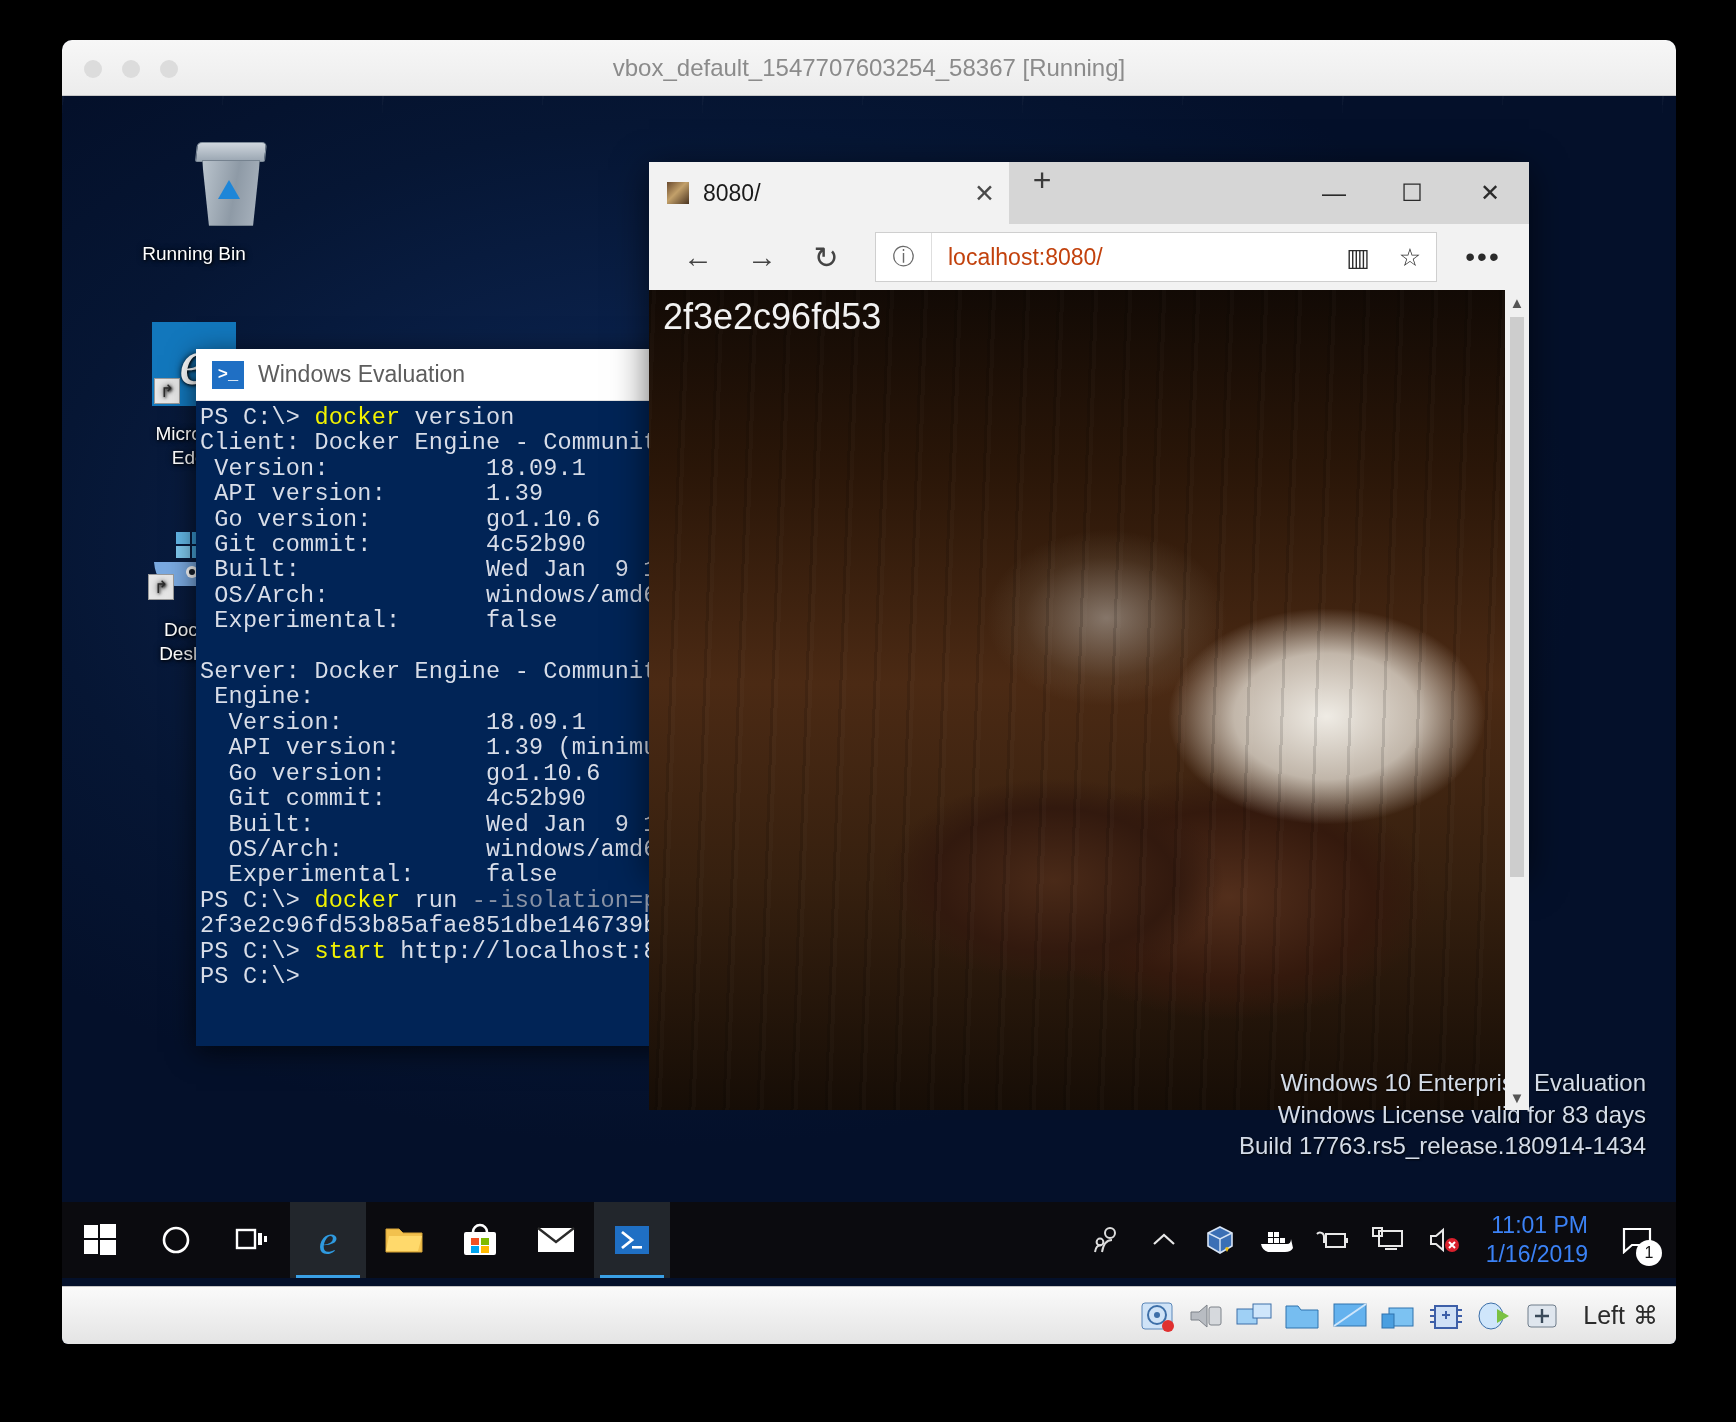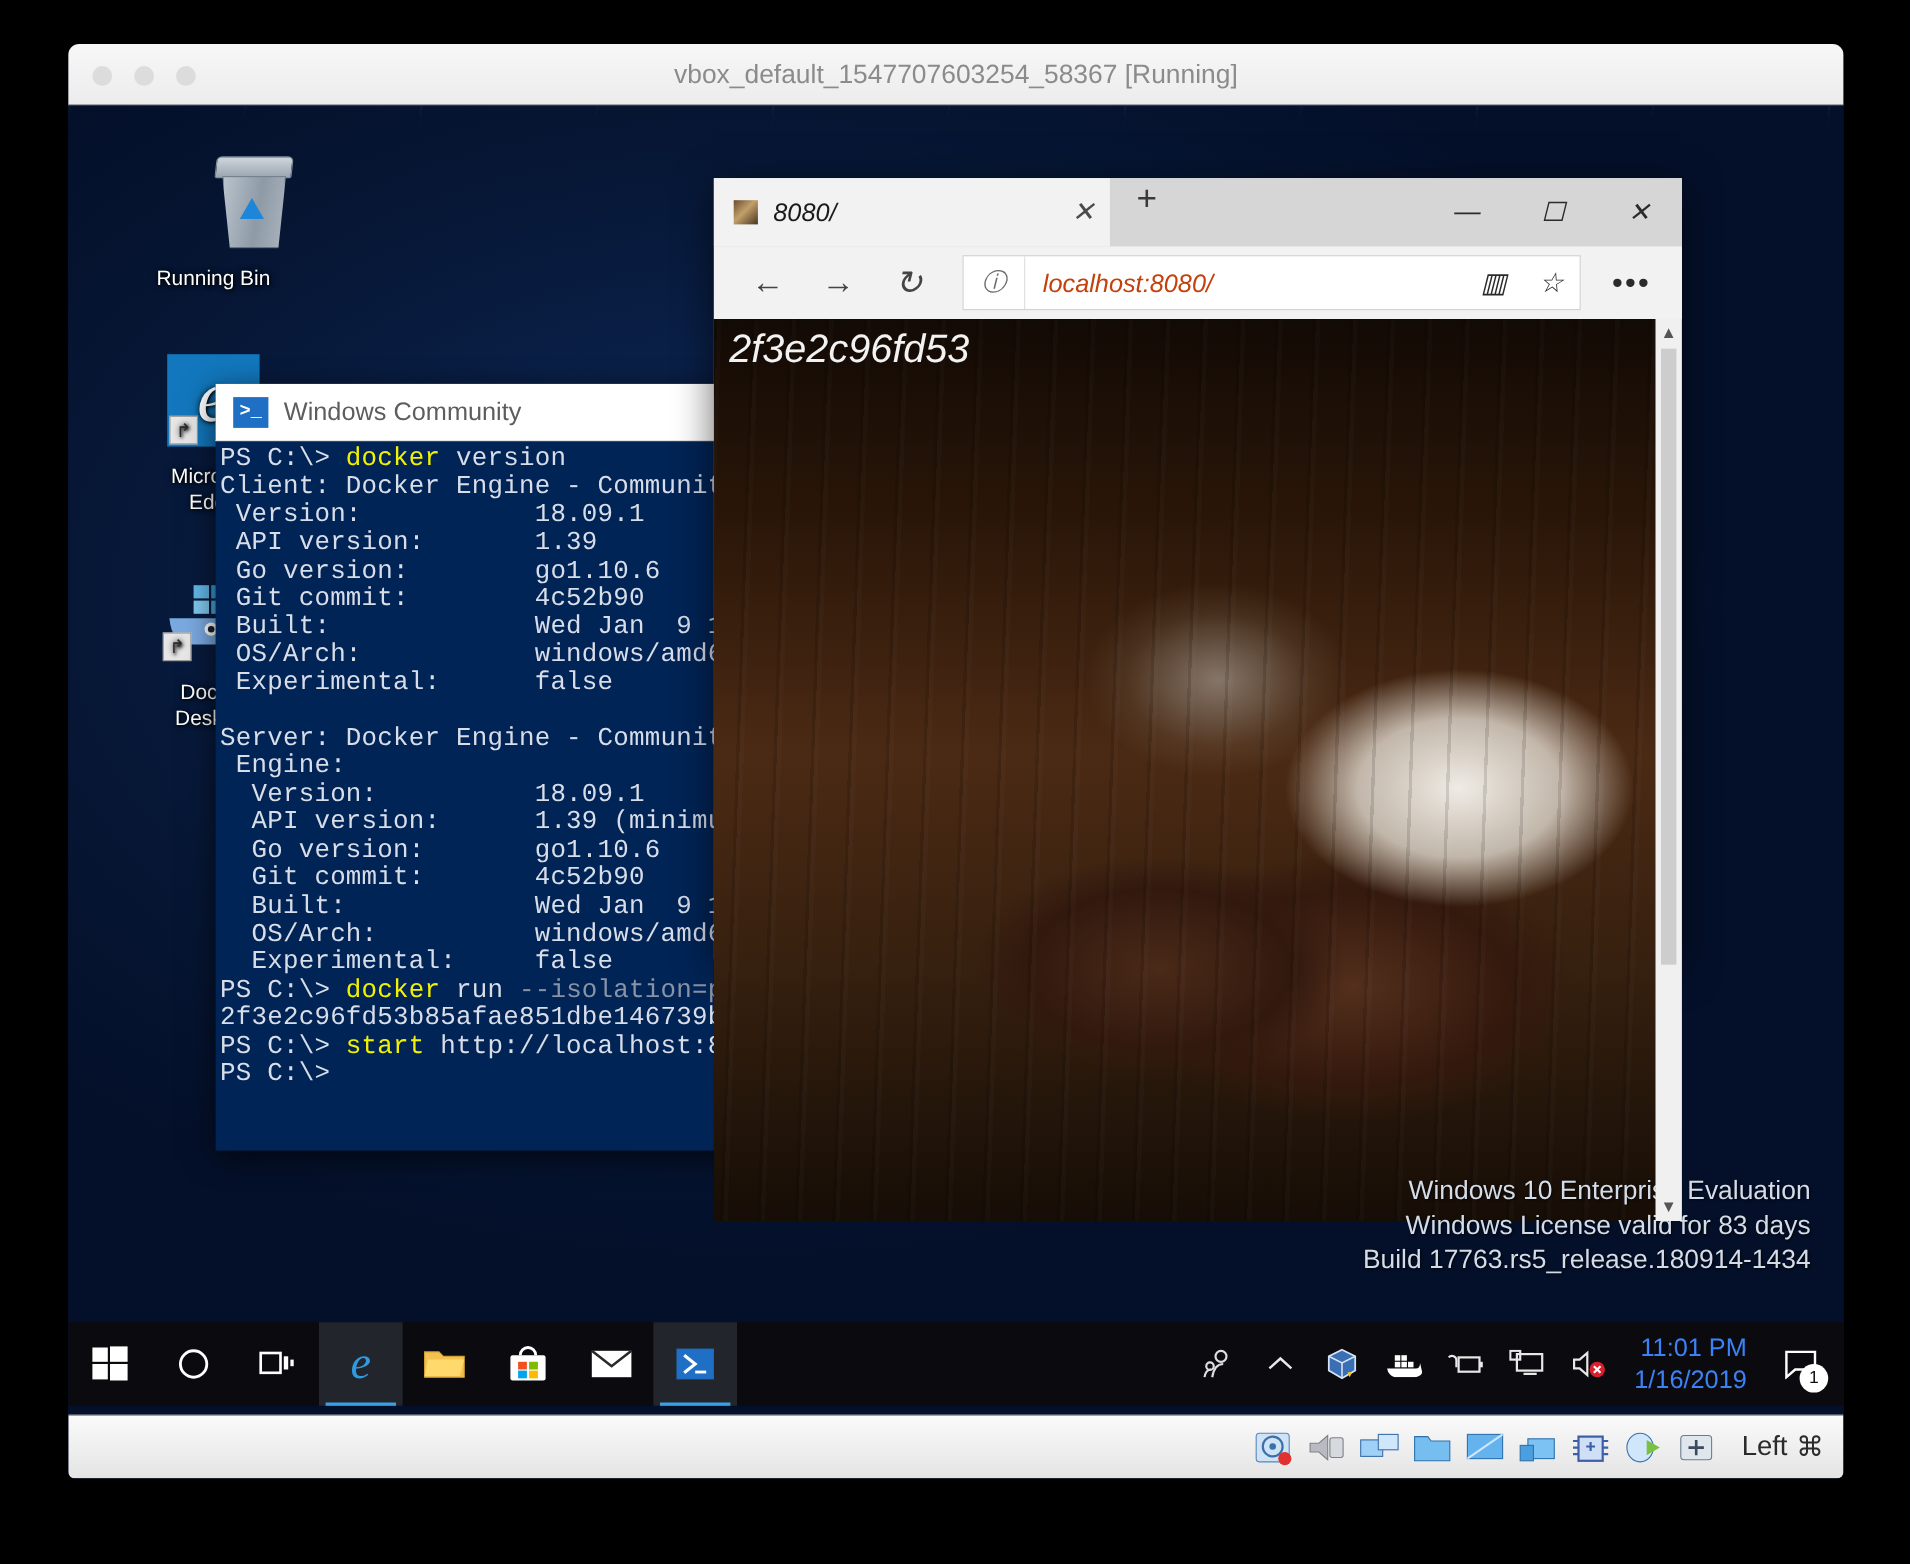--- a/index.html
+++ b/index.html
@@ -174,21 +174,20 @@
   #ps-body .dim { color: #8a93a5; }
   #ps-body .txt { color: #d8dde8; }
 
   
   #edge-window {
     position: absolute;
     left: 587px; top: 66px;
     width: 880px; height: 710px;
     background: #f2f2f2;
     box-shadow: 0 8px 34px rgba(0,0,0,0.6);
-    font-style: italic;
   }
   #edge-tabstrip {
     height: 62px;
     background: #d6d6d6;
     display: flex; align-items: stretch;
     position: relative;
   }
   #edge-tab {
     width: 360px;
     background: #f2f2f2;
@@ -411,21 +410,21 @@
           <span class="shortcut-arrow">↱</span>
         </span>
       </span>
       <span>Docker</span><br>
       <span>Desktop</span>
     </div>
 
     <div id="powershell">
       <div id="ps-titlebar">
         <div id="ps-icon">&gt;_</div>
-        <div id="ps-title">Windows Community</div>
+        <div id="ps-title">Windows Evaluation</div>
       </div>
       <div id="ps-body"><div><span class="txt">PS C:\&gt; </span><span class="kw">docker</span><span class="txt"> version</span></div><div><span class="txt">Client: Docker Engine - Community</span></div><div><span class="txt"> Version:           18.09.1</span></div><div><span class="txt"> API version:       1.39</span></div><div><span class="txt"> Go version:        go1.10.6</span></div><div><span class="txt"> Git commit:        4c52b90</span></div><div><span class="txt"> Built:             Wed Jan  9 19:34:28 2019</span></div><div><span class="txt"> OS/Arch:           windows/amd64</span></div><div><span class="txt"> Experimental:      false</span></div><div>&nbsp;</div><div><span class="txt">Server: Docker Engine - Community</span></div><div><span class="txt"> Engine:</span></div><div><span class="txt">  Version:          18.09.1</span></div><div><span class="txt">  API version:      1.39 (minimum version 1.24)</span></div><div><span class="txt">  Go version:       go1.10.6</span></div><div><span class="txt">  Git commit:       4c52b90</span></div><div><span class="txt">  Built:            Wed Jan  9 19:50:10 2019</span></div><div><span class="txt">  OS/Arch:          windows/amd64</span></div><div><span class="txt">  Experimental:     false</span></div><div><span class="txt">PS C:\&gt; </span><span class="kw">docker</span><span class="txt"> run </span><span class="dim">--isolation=process -d -p</span><span class="txt"> 8080:8080 chocolateyfest/appetizer:1.0.0</span></div><div><span class="txt">2f3e2c96fd53b85afae851dbe146739b62e3a7cdc316e3ee0fa7f79d5c3443f9</span></div><div><span class="txt">PS C:\&gt; </span><span class="kw">start</span><span class="txt"> http://localhost:8080</span></div><div><span class="txt">PS C:\&gt;</span></div></div>
     </div>
 
     <div id="edge-window">
 
       <div id="edge-tabstrip">
         <div id="edge-tab">
           <span id="tab-favicon"></span>
           <span id="tab-title">8080/</span>

